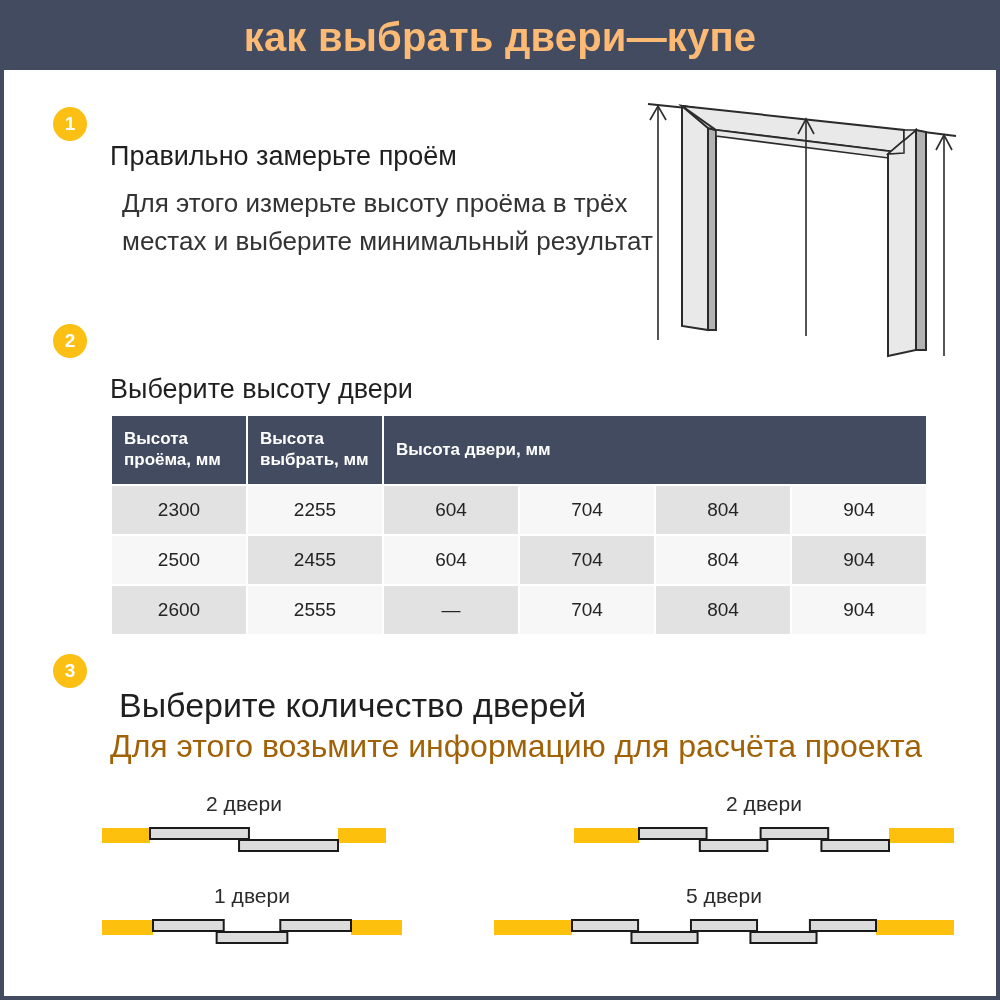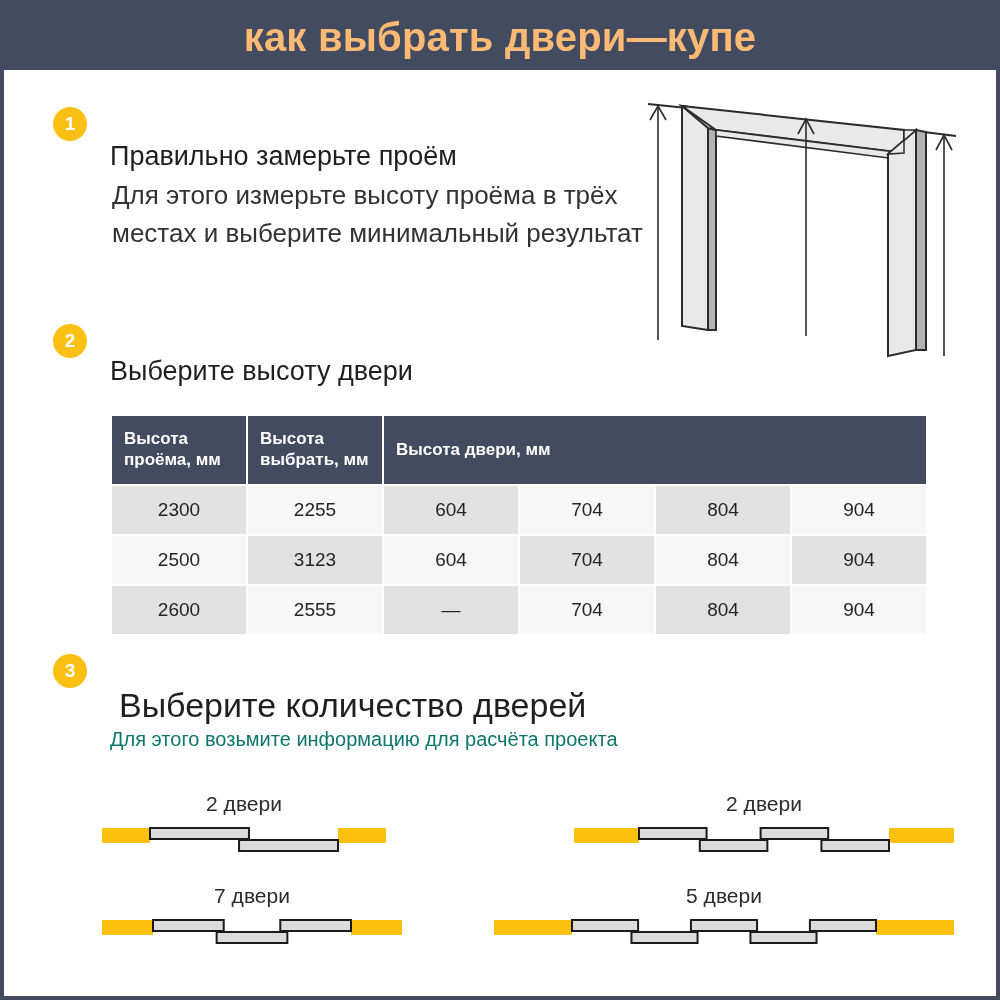--- a/index.html
+++ b/index.html
@@ -66,34 +66,34 @@
     font-size: 27px;
     font-weight: normal;
     color: #1f1f1f;
     margin: 0 0 4px 0;
     line-height: 1.26;
   }
   .step-body {
     font-size: 26px;
     color: #333333;
     line-height: 1.45;
-    margin: 2px;
+    margin: 12px;
   }
 
   
   .doorway {
     position: absolute;
     left: 612px;
     top: 84px;
     width: 392px;
     height: 272px;
   }
 
   
-  .step2-block { position: absolute; left: 106px; top: 350px; }
+  .step2-block { position: absolute; left: 106px; top: 368px; }
   .table-wrap {
     position: absolute;
     left: 106px;
     top: 410px;
     width: 806px;
   }
   table.sizes {
     border-collapse: separate;
     border-spacing: 2px;
     width: 806px;
@@ -120,21 +120,21 @@
     font-weight: normal;
   }
   table.sizes td.shade { background: #E2E2E2; }
   .col-a { width: 134px; }
   .col-b { width: 134px; }
   .col-w { width: 134px; }
 
   
   .step3-block { position: absolute; left: 106px; top: 682px; width: 840px; }
   .step3-heading { font-size: 34px; font-weight: normal; margin: 0 0 3px 9px; }
-  .step3-body { font-size: 20px; color: #0f766e; margin: 0; }
+  .step3-body { font-size: 32px; color: #a16207; margin: 0; }
 
   
   .diagram {
     position: absolute;
   }
   .diagram-label {
     position: absolute;
     left: 0;
     top: 0;
     width: 100%;
@@ -229,21 +229,21 @@
         <tr>
           <td class="shade">2300</td>
           <td>2255</td>
           <td class="shade">604</td>
           <td>704</td>
           <td class="shade">804</td>
           <td>904</td>
         </tr>
         <tr>
           <td>2500</td>
-          <td class="shade">3123</td>
+          <td class="shade">2455</td>
           <td>604</td>
           <td class="shade">704</td>
           <td>804</td>
           <td class="shade">904</td>
         </tr>
         <tr>
           <td class="shade">2600</td>
           <td>2555</td>
           <td class="shade">—</td>
           <td>704</td>
@@ -276,21 +276,21 @@
           <rect x="0" y="10" width="65" height="15" fill="#FDC00D"></rect>
           <rect x="315" y="10" width="65" height="15" fill="#FDC00D"></rect>
           <rect x="65" y="10" width="67.56756756756756" height="11" fill="#DCDCDC" stroke="#1a1a1a" stroke-width="2"></rect>
           <rect x="125.8108108108108" y="22" width="67.56756756756756" height="11" fill="#DCDCDC" stroke="#1a1a1a" stroke-width="2"></rect>
           <rect x="186.6216216216216" y="10" width="67.56756756756756" height="11" fill="#DCDCDC" stroke="#1a1a1a" stroke-width="2"></rect>
           <rect x="247.43243243243242" y="22" width="67.56756756756756" height="11" fill="#DCDCDC" stroke="#1a1a1a" stroke-width="2"></rect>
         </svg></div>
   </div>
 
   <div class="diagram" id="dg3">
-    <div class="diagram-label">7 двери</div>
+    <div class="diagram-label">1 двери</div>
     <div class="diagram-canvas"><svg viewBox="0 0 300 44" width="300" height="44">
           <rect x="0" y="10" width="51" height="15" fill="#FDC00D"></rect>
           <rect x="249" y="10" width="51" height="15" fill="#FDC00D"></rect>
           <rect x="51" y="10" width="70.71428571428572" height="11" fill="#DCDCDC" stroke="#1a1a1a" stroke-width="2"></rect>
           <rect x="114.64285714285715" y="22" width="70.71428571428572" height="11" fill="#DCDCDC" stroke="#1a1a1a" stroke-width="2"></rect>
           <rect x="178.2857142857143" y="10" width="70.71428571428572" height="11" fill="#DCDCDC" stroke="#1a1a1a" stroke-width="2"></rect>
         </svg></div>
   </div>
 
   <div class="diagram" id="dg5">

